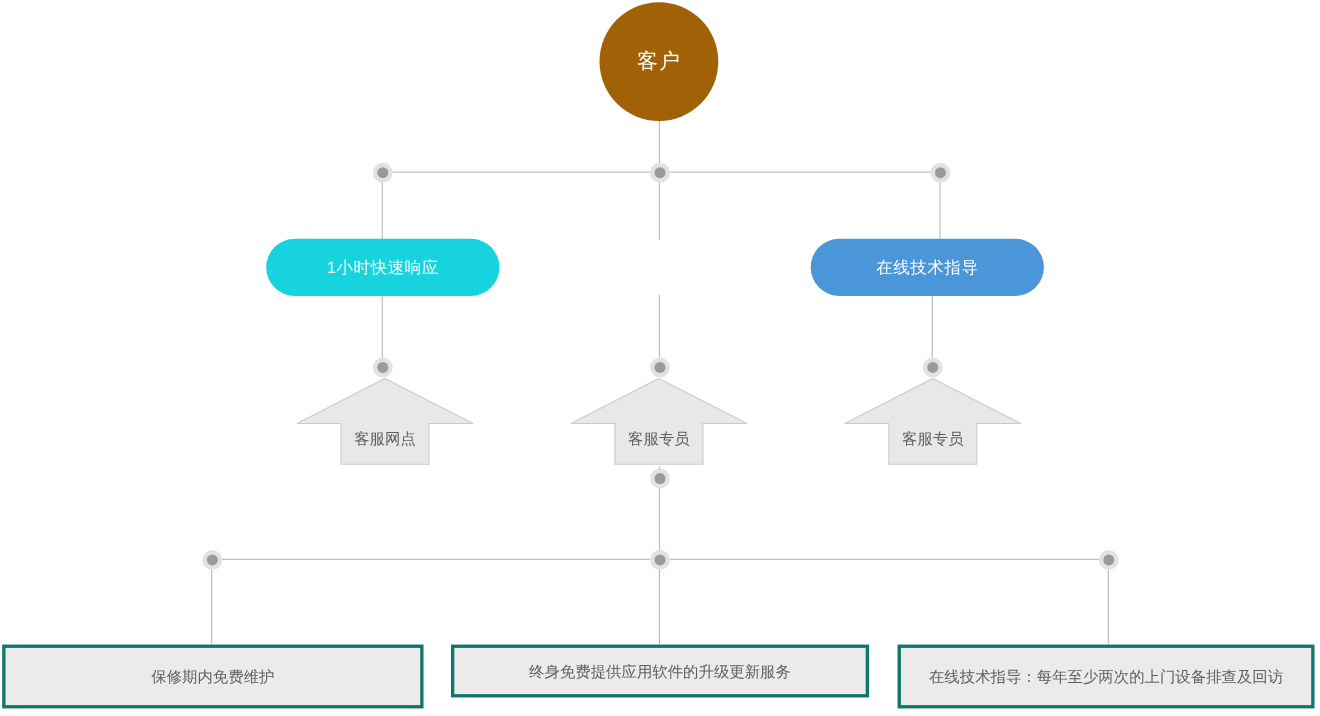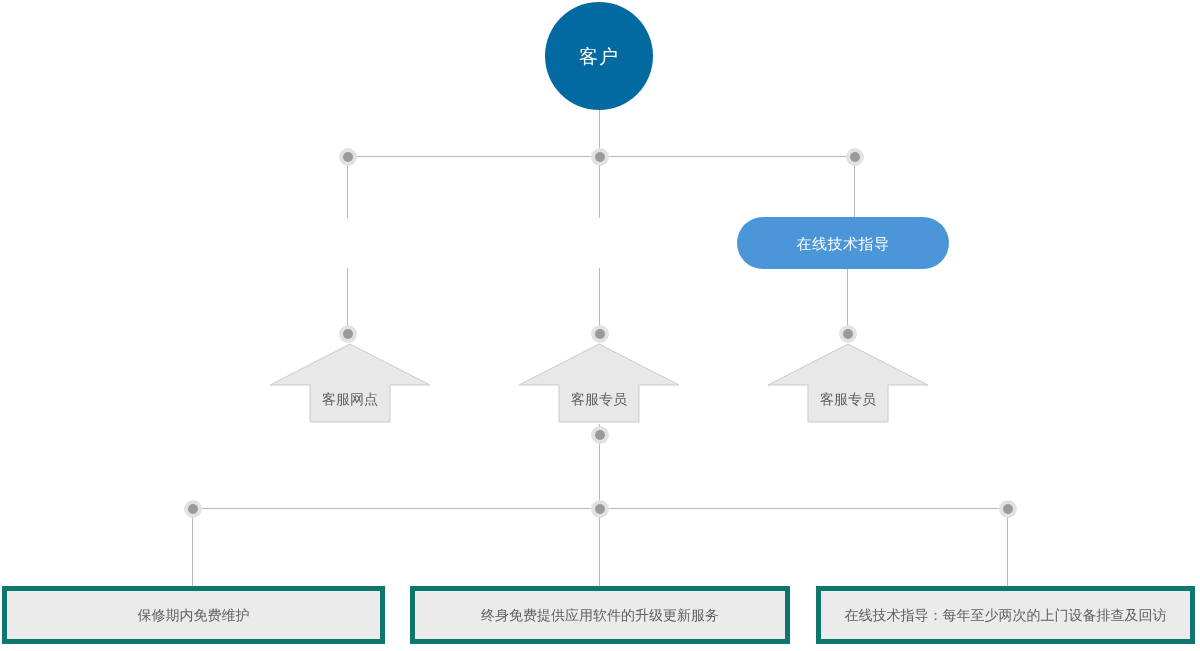--- a/index.html
+++ b/index.html
@@ -68,21 +68,21 @@
     text-align: center;
     color: #5f5f5f;
     font-size: 14px;
     line-height: 1;
     pointer-events: none;
   }
 
   
   .rect-node {
     background: #ebebeb;
-    border: 5px solid #0f766e;
+    border: 3px solid #0f766e;
     display: flex;
     align-items: center;
     justify-content: center;
   }
   .rect-node .label {
     color: #5f5f5f;
     font-size: 14px;
     line-height: 1;
     padding: 0 10px;
     white-space: nowrap;
@@ -149,24 +149,27 @@
   <div class="conn-h" style="left:192px; top:508px; width:816px;"></div>
 
   <div class="conn-v" style="left:192px; top:509px; height:77px;"></div>
   <div class="conn-v" style="left:599px; top:509px; height:77px;"></div>
   <div class="conn-v" style="left:1007px; top:509px; height:77px;"></div>
 
   <div class="conn-dot" style="left:184px; top:500px;"></div>
   <div class="conn-dot" style="left:591px; top:500px;"></div>
   <div class="conn-dot" style="left:999px; top:500px;"></div>
 
-  <div class="node circle-node" style="left:545px; top:2px; width:108px; height:108px; background:#0369a1;">
+  <div class="node circle-node" style="left:545px; top:2px; width:108px; height:108px; background:#a16207;">
     <span class="label">客户</span>
   </div>
 
+  <div class="node pill-node" style="left:242px; top:217px; width:212px; height:52px; background:#16d3dd;">
+    <span class="label">1小时快速响应</span>
+  </div>
 
 
   <div class="node pill-node" style="left:737px; top:217px; width:212px; height:52px; background:#4a96d8;">
     <span class="label">在线技术指导</span>
   </div>
 
   <div class="node arrow-node" style="left:268px; top:342px; width:164px; height:82px;">
     <svg width="164" height="82" viewBox="0 0 164 82">
       <polygon points="82,2 162,43 122,43 122,80 42,80 42,43 2,43" fill="#e8e8e8" stroke="#cbcbcb" stroke-width="1"></polygon>
     </svg>
@@ -184,21 +187,21 @@
     <svg width="164" height="82" viewBox="0 0 164 82">
       <polygon points="82,2 162,43 122,43 122,80 42,80 42,43 2,43" fill="#e8e8e8" stroke="#cbcbcb" stroke-width="1"></polygon>
     </svg>
     <span class="arrow-label" style="top:50px;">客服专员</span>
   </div>
 
   <div class="node rect-node" style="left:2px; top:586px; width:383px; height:58px;">
     <span class="label">保修期内免费维护</span>
   </div>
 
-  <div class="node rect-node" style="left:410px; top:586px; width:380px; height:58px;">
+  <div class="node rect-node" style="left:410px; top:586px; width:380px; height:48px;">
     <span class="label">终身免费提供应用软件的升级更新服务</span>
   </div>
 
   <div class="node rect-node" style="left:816px; top:586px; width:379px; height:58px;">
     <span class="label">在线技术指导：每年至少两次的上门设备排查及回访</span>
   </div>
 
 </div>
 
 </body></html>

